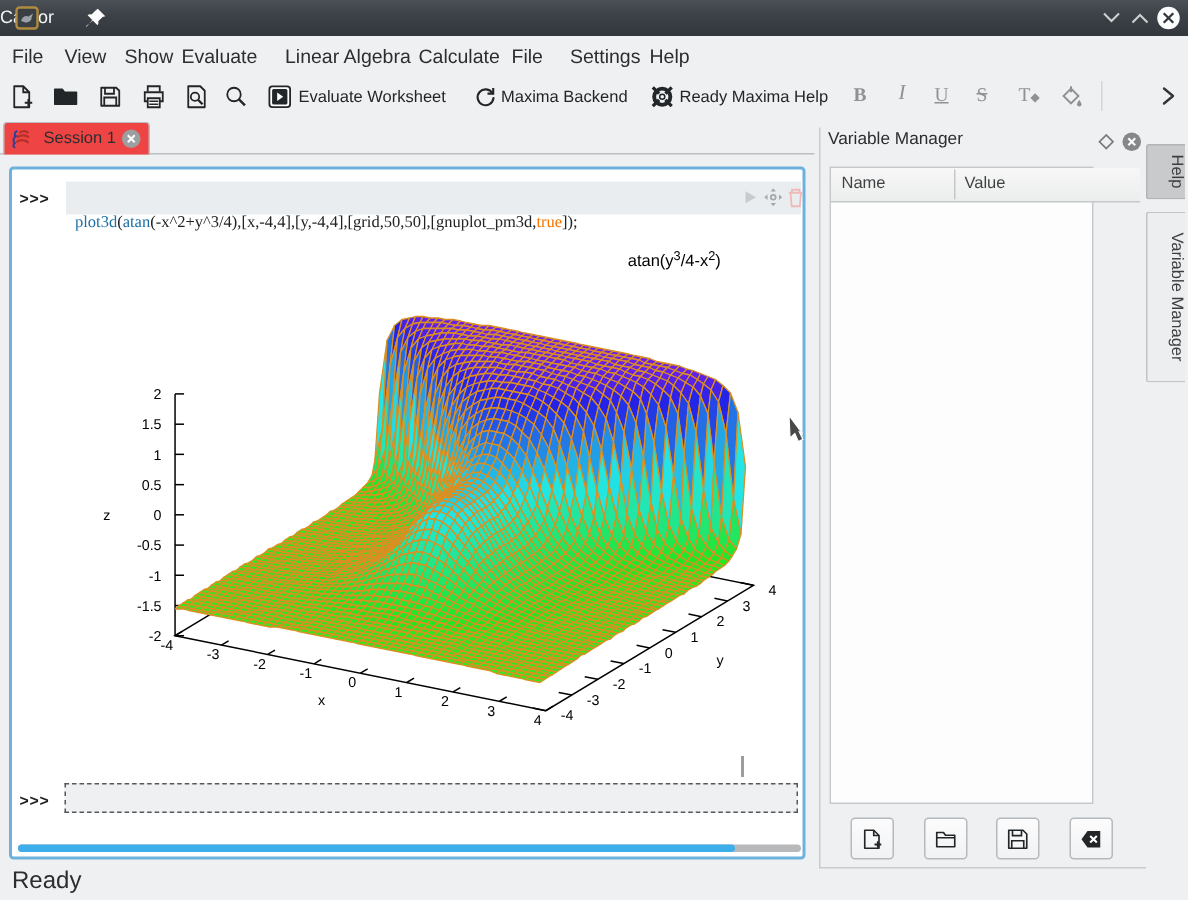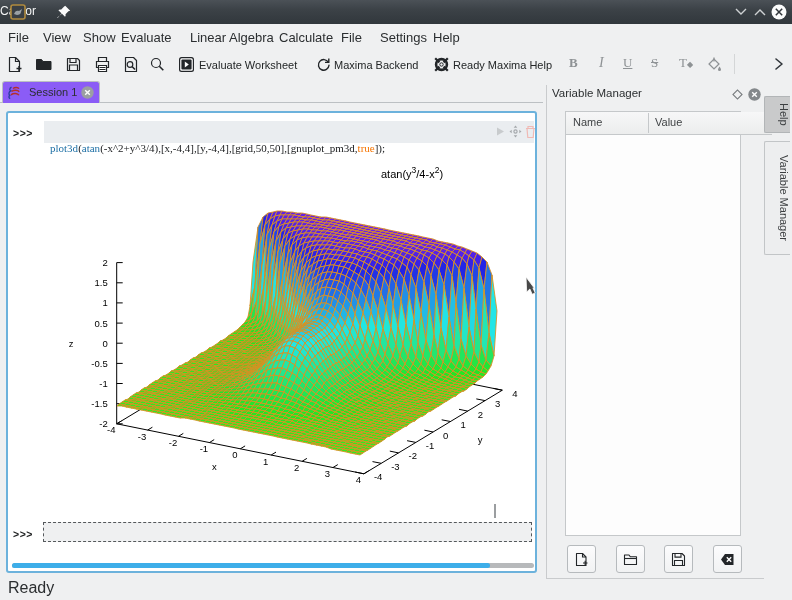--- a/index.html
+++ b/index.html
@@ -11,39 +11,39 @@
 
 #menubar{left:0;top:24px;width:792px;height:25px;color:#2b2e30;font-size:13px}
 #menubar span{position:absolute;top:6px}
 
 #toolbar{left:0;top:49px;width:792px;height:32px;color:#232627;font-size:11px}
 #toolbar svg{position:absolute;top:7px}
 #toolbar .lab{position:absolute;top:10px}
 .fmt{position:absolute;top:6px;color:#8e9295;font-size:13px;font-family:"Liberation Serif",serif;font-weight:bold}
 
 #tabline{left:0px;top:102px;width:543px;height:1px;background:#bcc0c3}
-#tab{left:2px;top:81px;width:98px;height:22px;background:#8b5cf6;
+#tab{left:2px;top:81px;width:98px;height:22px;background:#ef4444;
   border:1px solid #bbbfc2;border-bottom:none;border-radius:3px 3px 0 0;box-sizing:border-box}
 
 #sheet{left:6px;top:111px;width:531px;height:462px;background:#fff;
   border:2px solid #6cb2dc;border-radius:3px;box-sizing:border-box}
 .prompt{position:absolute;color:#1c1e1f;font-size:10.5px;font-weight:bold;letter-spacing:0.5px}
 #cmdbox{left:36px;top:8px;width:490px;height:22px;background:#eaedf0}
 #cmd{left:6px;top:21px;font-family:Liberation Serif, serif;font-size:11px;white-space:pre;color:#202224}
 .kw{color:#1d6fa5}.bo{color:#f67400}
 #dash{left:35px;top:409px;width:489px;height:20px;background:#eff0f1;
   border:1px dashed #55595c;box-sizing:border-box}
 #pbar{left:4px;top:450px;width:522px;height:5px;background:#b7b9bb;border-radius:2.5px}
 #pfill{left:0;top:0;width:478px;height:5px;background:#3daee9;border-radius:2.5px;position:absolute}
 #caret{left:486px;top:391px;width:1.5px;height:14px;background:#9b9ea0}
 
 #vmpanel{left:546px;top:85px;width:218px;height:494px;background:#eff0f1;
   border-left:1px solid #c9cbcd;border-bottom:1px solid #c9cbcd;box-sizing:border-box}
 #vmtitle{left:5px;top:2px;font-size:11.5px;color:#2b2e30}
-#vmtable{left:18px;top:26px;width:176px;height:425px;background:#fdfdfd;
+#vmtable{left:6px;top:26px;width:176px;height:425px;background:#fdfdfd;
   border:1px solid #c5c8ca;box-sizing:border-box}
 #vmhead{left:0;top:0;width:206px;height:22px;background:linear-gradient(180deg,#f7f7f8,#eceded);
   border-bottom:1px solid #c5c8ca;font-size:11px;color:#404345}
 .btn{position:absolute;width:29px;height:28px;background:linear-gradient(180deg,#fcfcfd,#f1f2f3);
   border:1px solid #b6babd;border-radius:3px;box-sizing:border-box}
 
 .vtab{position:absolute;box-sizing:border-box;font-size:11px;color:#3c3f41;
   writing-mode:vertical-rl;text-align:center}
 #vhelp{left:764px;top:96px;width:26px;height:37px;background:#c9cacb;
   border:1px solid #b2b5b7;border-right:none;border-radius:2px 0 0 2px}
@@ -2741,21 +2741,21 @@
         <text x="107.7" y="346.7" text-anchor="end">0</text>
         <text x="107.7" y="326.6" text-anchor="end">0.5</text>
         <text x="107.7" y="306.4" text-anchor="end">1</text>
         <text x="107.7" y="286.3" text-anchor="end">1.5</text>
         <text x="107.7" y="266.1" text-anchor="end">2</text>
         <text x="214.3" y="469.8" text-anchor="middle">x</text>
         <text x="480.1" y="443.0" text-anchor="middle">y</text>
         <text x="71.2" y="346.7" text-anchor="middle">z</text>
       </g>
     </svg>
-    <div style="position:absolute;left:373px;top:52px;width:137px;text-align:left;font-size:11px;color:#000">atan(y<sup style="font-size:8.5px">3</sup>/4-x<sup style="font-size:8.5px">2</sup>)</div>
+    <div style="position:absolute;left:373px;top:52px;width:137px;text-align:center;font-size:11px;color:#000">atan(y<sup style="font-size:8.5px">3</sup>/4-x<sup style="font-size:8.5px">2</sup>)</div>
     <svg style="position:absolute;left:517px;top:163px;" width="12" height="20" viewBox="0 0 12 20">
       <path d="M1 1l.7 15 3.2-3 2.3 5.3 3-1.4-2.3-5 2.1 1.2z" fill="#484848" stroke="#fdfdfd" stroke-width="0.8"></path>
     </svg>
   <div id="caret" class="abs"></div>
   <span class="prompt" style="left:5px;top:415px">&gt;&gt;&gt;</span>
   <div id="dash" class="abs"></div>
   <div id="pbar" class="abs">
       <div id="pfill"></div>
     </div>
 </div>

